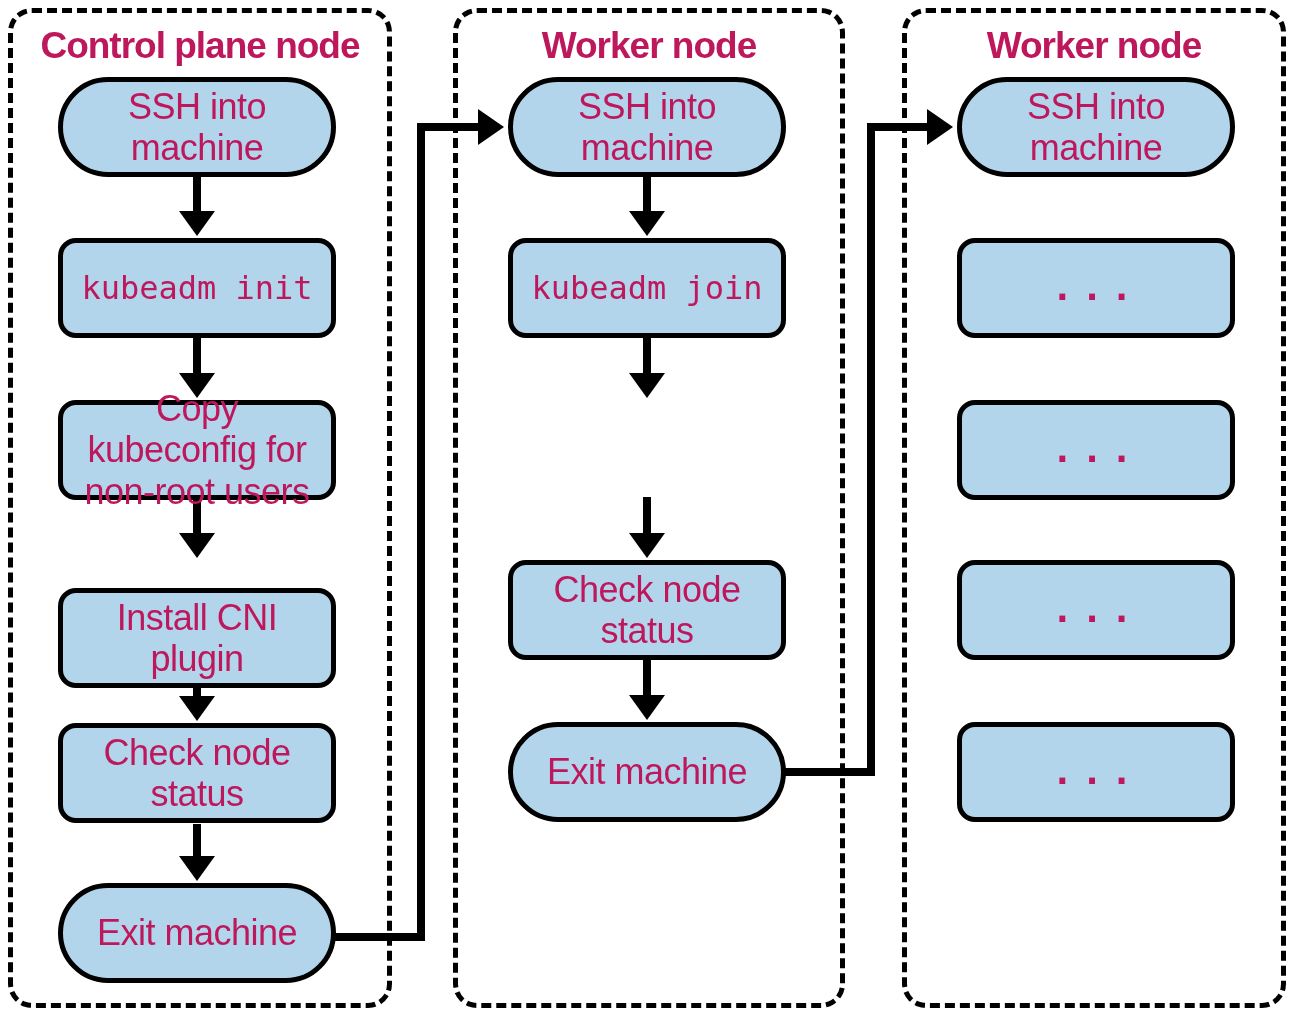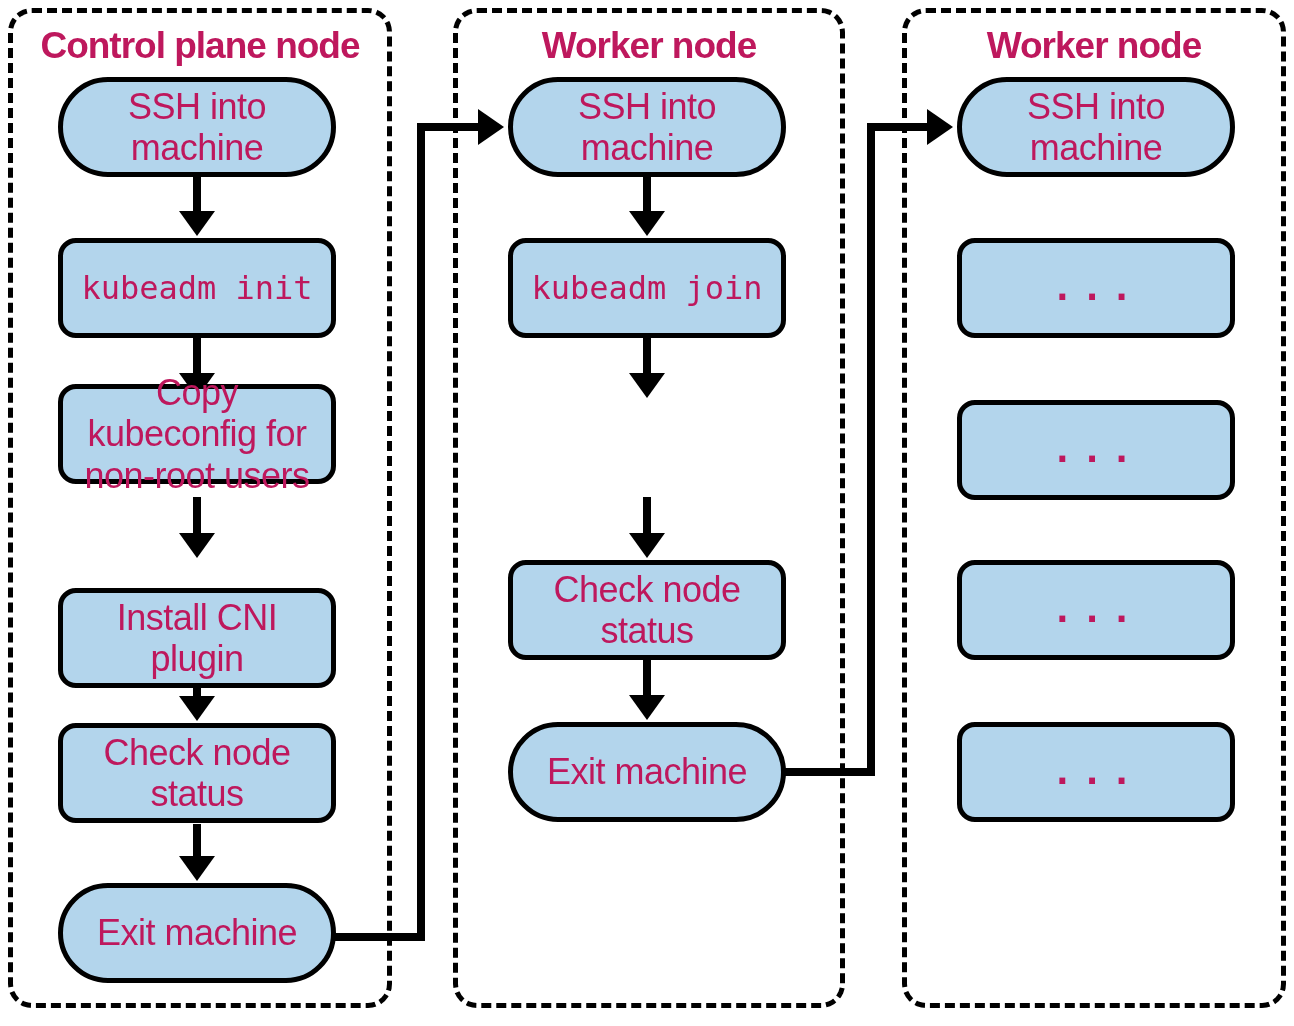--- a/index.html
+++ b/index.html
@@ -114,21 +114,21 @@
     </g>
 
     <g>
       <path class="wire" d="M 784 772 H 871 V 127 H 927"></path>
       <polygon class="head" points="953,127 927,109 927,145"></polygon>
     </g>
   </svg>
 
   <div class="node stadium" style="left: 58px; top: 77px; background: rgb(179, 213, 236);">SSH into machine</div>
   <div class="node rect mono" style="left: 58px; top: 238px; background: rgb(179, 213, 236);">kubeadm init</div>
-  <div class="node rect" style="left: 58px; top: 384px; background: rgb(179, 213, 236);">Copy kubeconfig for non-root users</div>
+  <div class="node rect" style="left: 58px; top: 400px; background: rgb(179, 213, 236);">Copy kubeconfig for non-root users</div>
   <div class="node rect" style="left: 58px; top: 588px; background: rgb(179, 213, 236);">Install CNI plugin</div>
   <div class="node rect" style="left: 58px; top: 723px; background: rgb(179, 213, 236);">Check node status</div>
   <div class="node stadium" style="left: 58px; top: 883px; background: rgb(179, 213, 236);">Exit machine</div>
 
   <div class="node stadium" style="left: 508px; top: 77px; background: rgb(179, 213, 236);">SSH into machine</div>
   <div class="node rect mono" style="left: 508px; top: 238px; background: rgb(179, 213, 236);">kubeadm join</div>
   <div class="node rect" style="left: 508px; top: 560px; background: rgb(179, 213, 236);">Check node status</div>
   <div class="node stadium" style="left: 508px; top: 722px; background: rgb(179, 213, 236);">Exit machine</div>
 
   <div class="node stadium" style="left: 957px; top: 77px; background: rgb(179, 213, 236);">SSH into machine</div>

